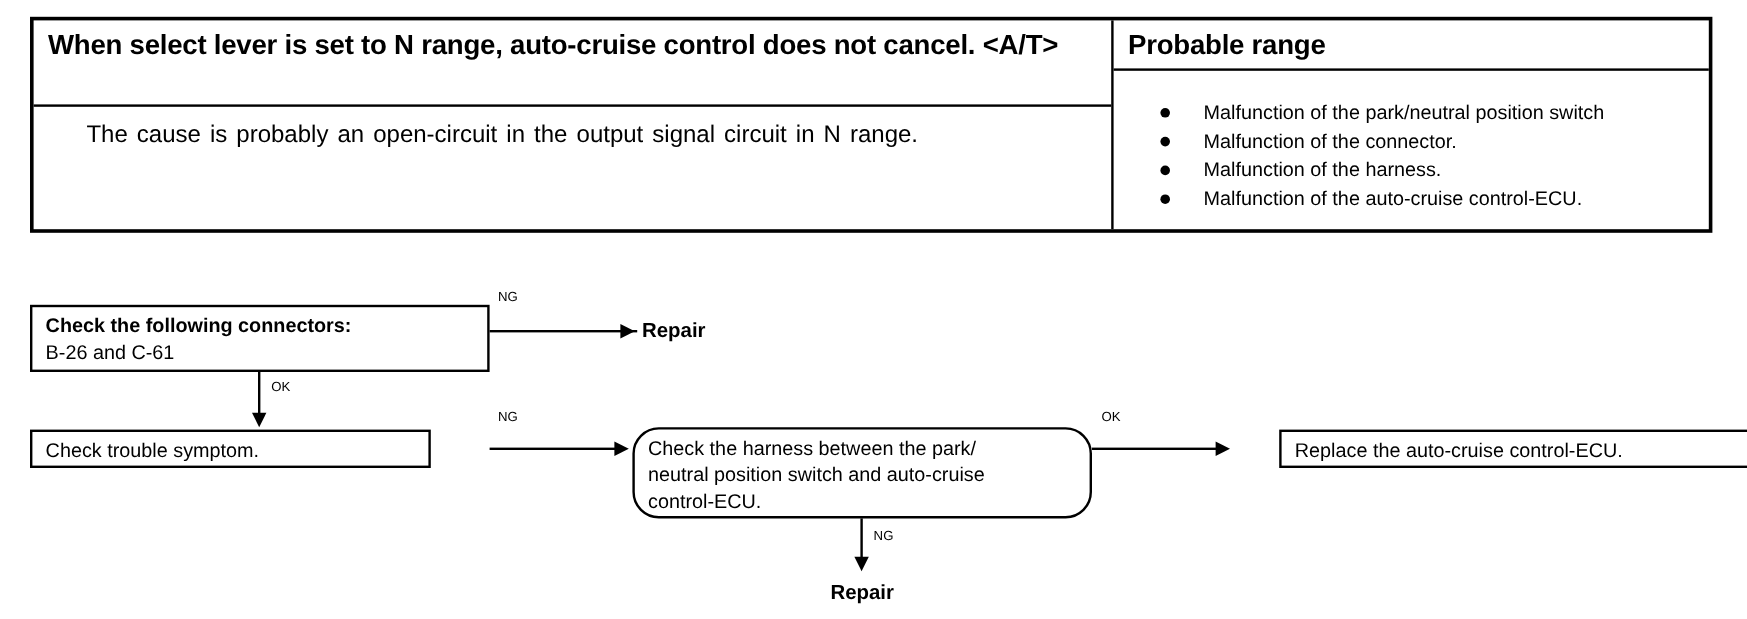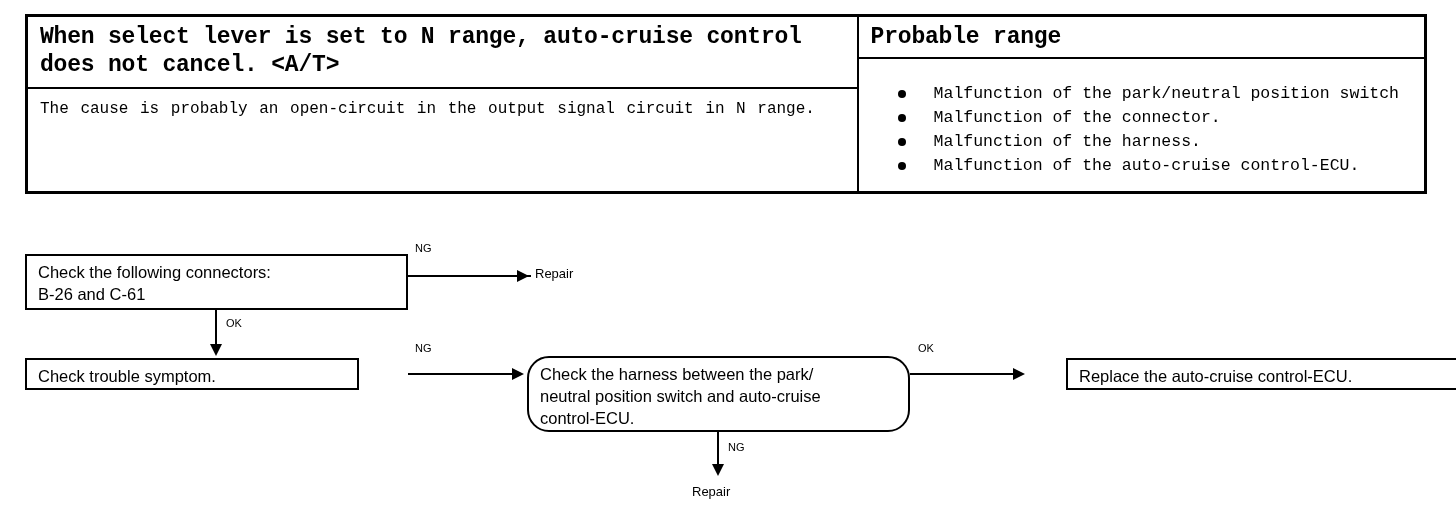--- a/index.html
+++ b/index.html
@@ -19,21 +19,20 @@
   
   .symptom-table {
     position: absolute;
     left: 25px;
     top: 14px;
     width: 1402px;
     height: 180px;
     border: 3px solid #000;
     box-sizing: border-box;
     display: flex;
-    font-family: Liberation Mono, monospace;
   }
   .col-left {
     width: 900px;
     box-sizing: border-box;
     border-right: 2px solid #000;
     display: flex;
     flex-direction: column;
   }
   .col-right {
     flex: 1;
@@ -54,23 +53,24 @@
     font-weight: bold;
     line-height: 1.20;
     letter-spacing: -0.2px;
   }
   .body-cell {
     flex: 1;
     box-sizing: border-box;
     padding: 10px 12px 0 12px;
   }
   .body-text {
-    font-size: 16px;
+    font-size: 20px;
     line-height: 1.3;
     word-spacing: 2px;
+    margin-left: 32px;
   }
 
   ul.cause-list {
     list-style: none;
     margin: 13px;
     padding: 0;
   }
   ul.cause-list li {
     position: relative;
     padding-left: 50px;
@@ -99,21 +99,21 @@
   .fbox {
     position: absolute;
     border: 2px solid #000;
     box-sizing: border-box;
     background: #fff;
     padding: 6px 10px 0 11px;
     font-size: 16.5px;
     line-height: 1.33;
   }
   .fbox .b1 {
-    font-weight: normal;
+    font-weight: bold;
     white-space: nowrap;
   }
   .fbox .b2 {
     white-space: nowrap;
   }
   .fbox .ln {
     white-space: nowrap;
   }
 
   #box-connectors { left: 25px;   top: 254px; width: 383px; height: 56px; }
@@ -141,22 +141,22 @@
   }
 
   .lbl {
     position: absolute;
     font-size: 11px;
     line-height: 1;
     white-space: nowrap;
   }
   .term {
     position: absolute;
-    font-size: 13px;
-    font-weight: normal;
+    font-size: 17px;
+    font-weight: bold;
     line-height: 1;
     white-space: nowrap;
   }
 </style>
 </head>
 <body>
 
 <div class="symptom-table">
   <div class="col-left">
     <div class="head-cell">

